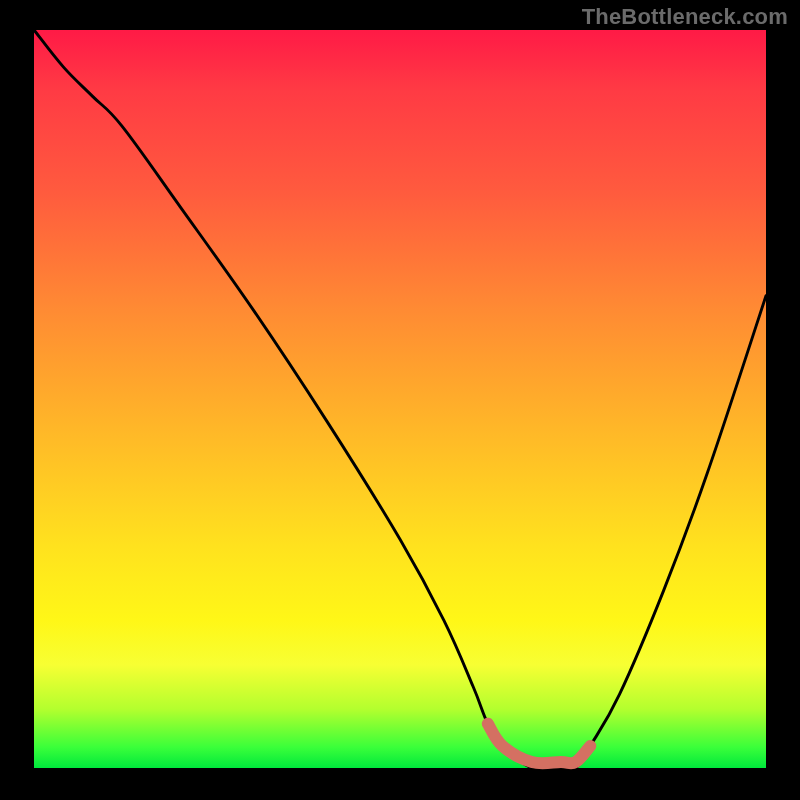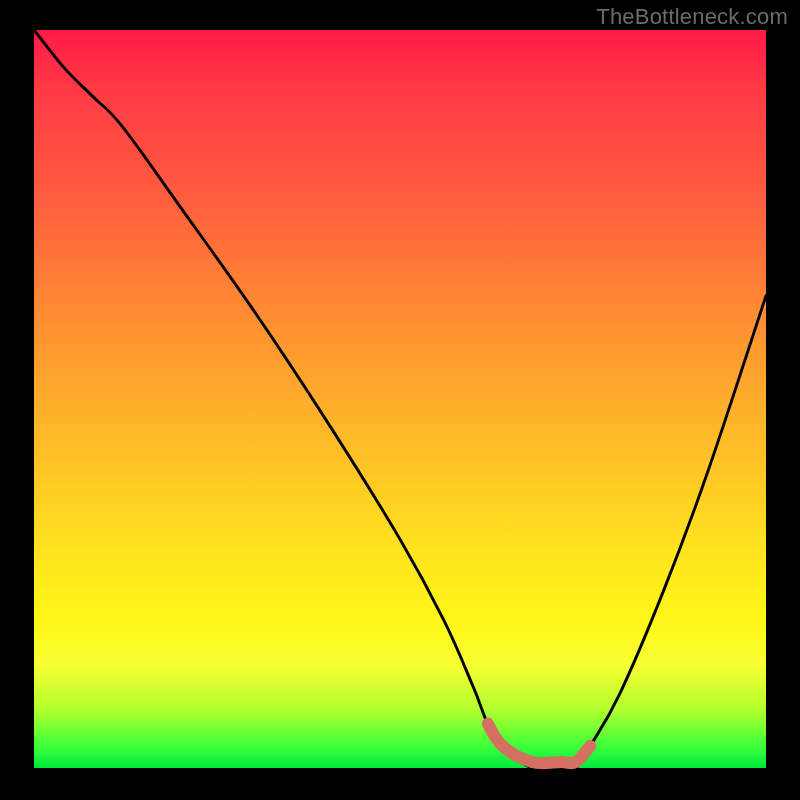--- a/index.html
+++ b/index.html
@@ -9,21 +9,21 @@
     width: 800px;
     height: 800px;
     background: #000;
   }
   .watermark {
     position: absolute;
     top: 4px;
     right: 12px;
     font-family: Arial, Helvetica, sans-serif;
     font-size: 22px;
-    font-weight: normal;
+    font-weight: bold;
     color: #6b6b6b;
     letter-spacing: 0.2px;
     z-index: 10;
   }
   .plot-frame {
     position: absolute;
     left: 34px;
     top: 30px;
     width: 732px;
     height: 738px;

